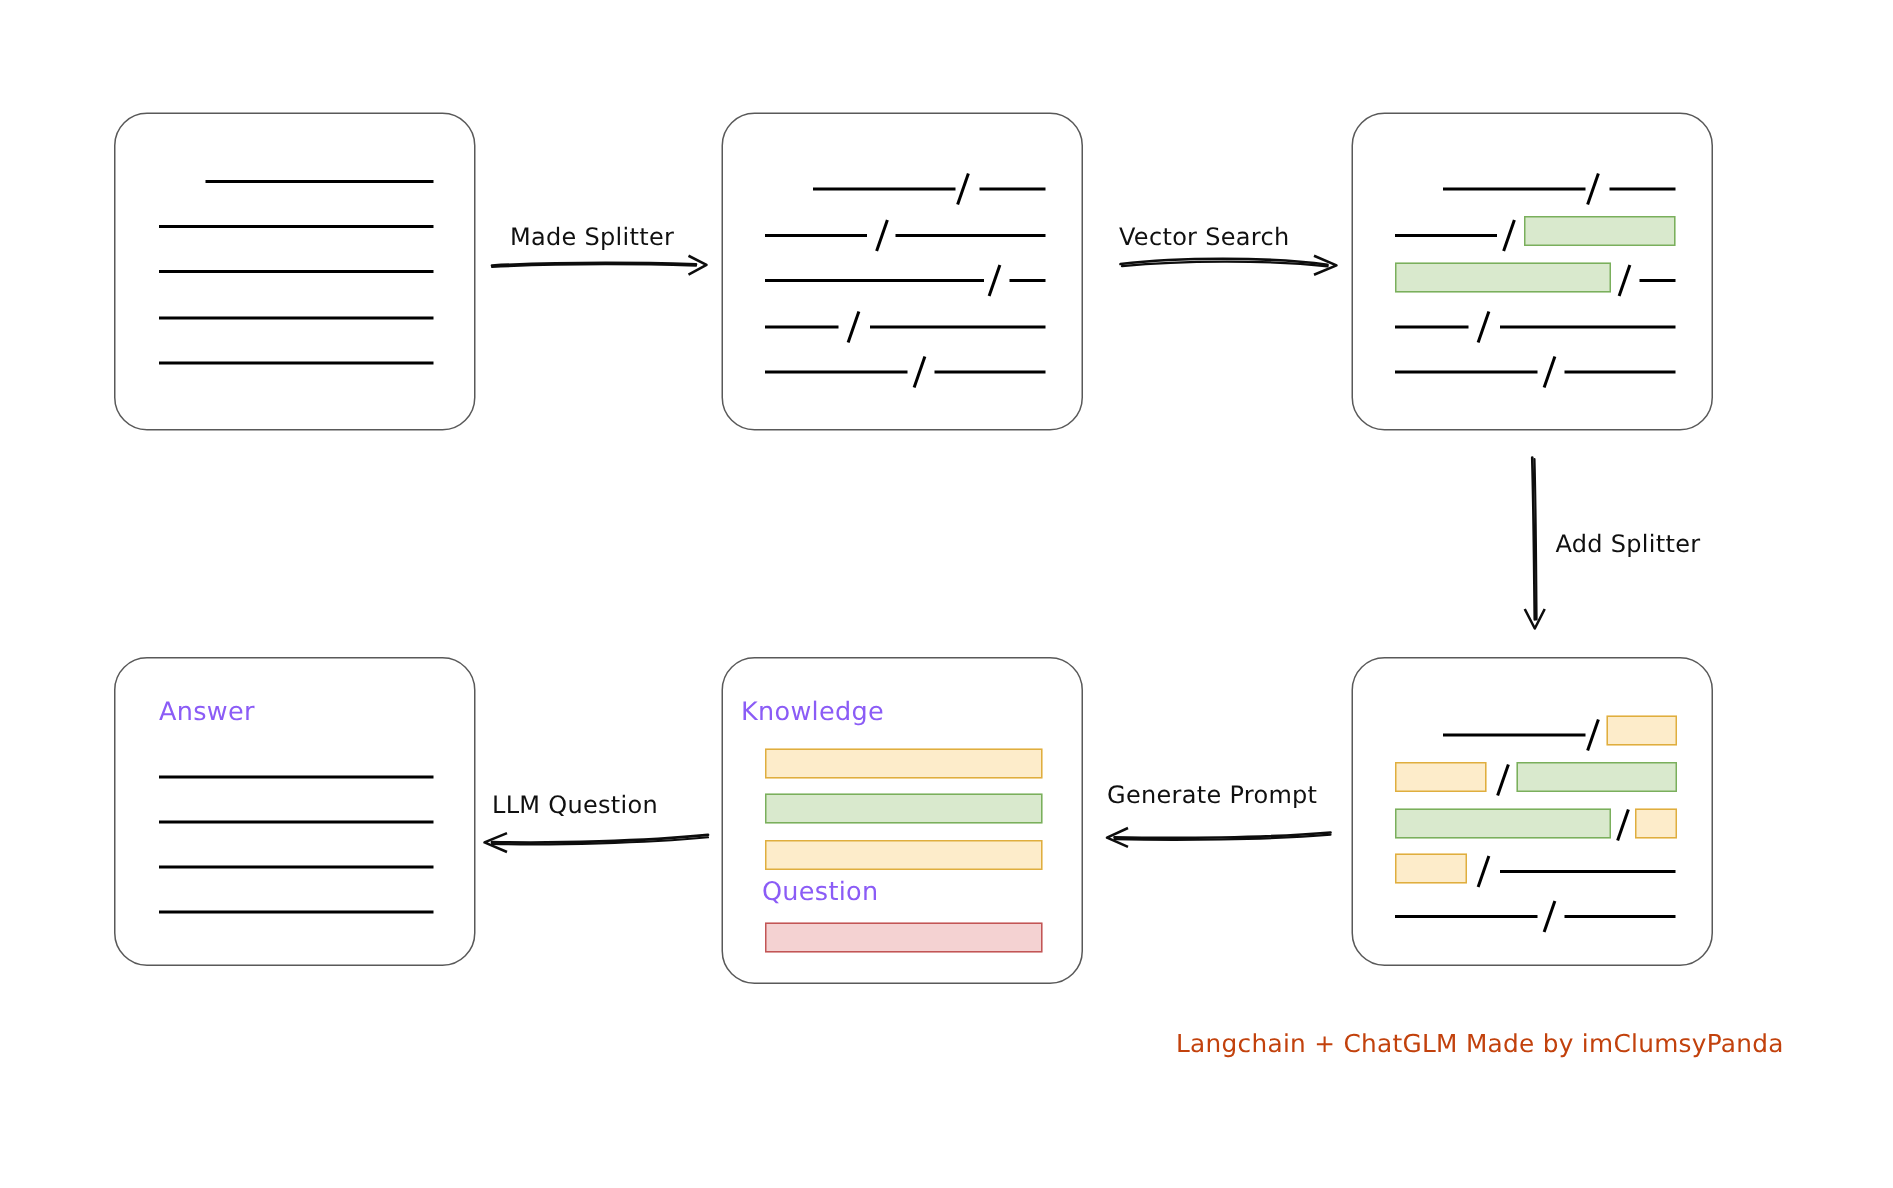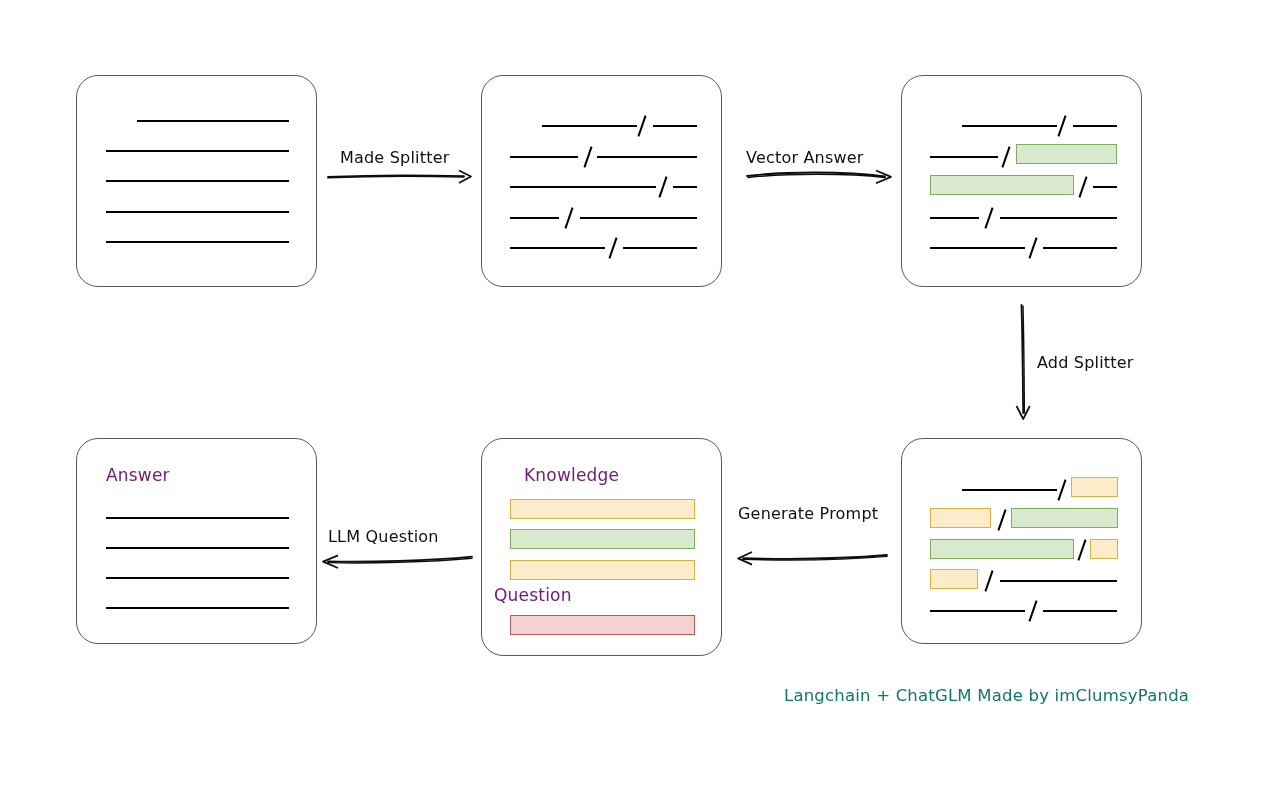--- a/index.html
+++ b/index.html
@@ -44,37 +44,37 @@
     border-style: solid;
     height: 20px;
   }
   .hl-green { background: #d9e9cd; border-color: #7aaf5c; }
   .hl-yellow { background: #fdecca; border-color: #dfae3e; }
   .hl-red   { background: #f4d2d2; border-color: #c25555; }
   .box-label {
     position: absolute;
     font-family: "DejaVu Sans", sans-serif;
     font-size: 17px;
-    color: #701a75;
+    color: #8b5cf6;
     white-space: nowrap;
     letter-spacing: 0.2px;
   }
   .edge-label {
     position: absolute;
     font-family: "DejaVu Sans", sans-serif;
     font-size: 16px;
     color: #101010;
     white-space: nowrap;
     letter-spacing: 0.2px;
   }
   .footer-note {
     position: absolute;
     font-family: "DejaVu Sans", sans-serif;
     font-size: 16.5px;
-    color: #0f766e;
+    color: #c2410c;
     white-space: nowrap;
     letter-spacing: 0.2px;
   }
   .arrow-svg {
     position: absolute;
     overflow: visible;
   }
 </style>
 </head>
 <body>
@@ -152,58 +152,58 @@
     <div class="hl hl-yellow" style="left:28px;  top:130px; width:48px;"></div>
     <div class="slash" style="left:86px;  top:131px; height:22px;"></div>
     <div class="rule" style="left:98px;  top:141px; width:117px;"></div>
 
     <div class="rule" style="left:28px;  top:171px; width:95px;"></div>
     <div class="slash" style="left:130px; top:161px; height:22px;"></div>
     <div class="rule" style="left:141px; top:171px; width:74px;"></div>
   </div>
 
   <div class="doc-box" style="left:481px; top:438px; width:241px; height:218px;">
-    <div class="box-label" style="left:42px; top:26px;">Knowledge</div>
+    <div class="box-label" style="left:12px; top:26px;">Knowledge</div>
     <div class="hl hl-yellow" style="left:28px; top:60px; width:185px;"></div>
     <div class="hl hl-green" style="left:28px; top:90px; width:185px;"></div>
     <div class="hl hl-yellow" style="left:28px; top:121px; width:185px;"></div>
-    <div class="box-label" style="left:12px; top:146px;">Question</div>
+    <div class="box-label" style="left:26px; top:146px;">Question</div>
     <div class="hl hl-red" style="left:28px; top:176px; width:185px;"></div>
   </div>
 
   <div class="doc-box" style="left:76px; top:438px; width:241px; height:206px;">
     <div class="box-label" style="left:29px; top:26px;">Answer</div>
     <div class="rule" style="left:29px; top:78px;  width:183px;"></div>
     <div class="rule" style="left:29px; top:108px; width:183px;"></div>
     <div class="rule" style="left:29px; top:138px; width:183px;"></div>
     <div class="rule" style="left:29px; top:168px; width:183px;"></div>
   </div>
 
   <div class="edge-label" style="left:340px; top:148px;">Made Splitter</div>
   <svg class="arrow-svg" style="left:326px; top:165px;" width="150" height="24" viewBox="0 0 150 24">
     <path d="M2,12 C40,10.2 96,10.0 138,11.2" stroke="#0d0d0d" stroke-width="1.8" fill="none" stroke-linecap="round"></path>
     <path d="M2,12.9 C40,11.1 96,10.9 138,12.1" stroke="#0d0d0d" stroke-width="1.4" fill="none" stroke-linecap="round"></path>
     <path d="M133,5.5 L145,11.6 L133,18" stroke="#0d0d0d" stroke-width="1.7" fill="none" stroke-linejoin="round"></path>
   </svg>
 
-  <div class="edge-label" style="left:746px; top:148px;">Vector Answer</div>
+  <div class="edge-label" style="left:746px; top:148px;">Vector Search</div>
   <svg class="arrow-svg" style="left:745px; top:164px;" width="150" height="26" viewBox="0 0 150 26">
     <path d="M2,12 C40,7.5 100,7.0 140,12.5" stroke="#0d0d0d" stroke-width="1.8" fill="none" stroke-linecap="round"></path>
     <path d="M3,13.4 C42,9.6 100,9.0 140,13.6" stroke="#0d0d0d" stroke-width="1.5" fill="none" stroke-linecap="round"></path>
     <path d="M131,6.5 L146,12.9 L131,19.2" stroke="#0d0d0d" stroke-width="1.7" fill="none" stroke-linejoin="round"></path>
   </svg>
 
   <div class="edge-label" style="left:1037px; top:353px;">Add Splitter</div>
   <svg class="arrow-svg" style="left:1008px; top:303px;" width="32" height="118" viewBox="0 0 32 118">
     <path d="M13.5,2 C14.6,40 14.8,80 15.2,110" stroke="#0d0d0d" stroke-width="1.8" fill="none" stroke-linecap="round"></path>
     <path d="M15.0,3 C16.0,40 16.1,80 16.4,110" stroke="#0d0d0d" stroke-width="1.4" fill="none" stroke-linecap="round"></path>
     <path d="M8.5,103 L15.2,116 L21.8,103" stroke="#0d0d0d" stroke-width="1.7" fill="none" stroke-linejoin="round"></path>
   </svg>
 
-  <div class="edge-label" style="left:738px; top:504px;">Generate Prompt</div>
+  <div class="edge-label" style="left:738px; top:520px;">Generate Prompt</div>
   <svg class="arrow-svg" style="left:735px; top:545px;" width="155" height="26" viewBox="0 0 155 26">
     <path d="M152,10 C110,13.6 48,14.2 8,13.2" stroke="#0d0d0d" stroke-width="1.8" fill="none" stroke-linecap="round"></path>
     <path d="M152,11.4 C110,15.0 48,15.4 8,14.4" stroke="#0d0d0d" stroke-width="1.4" fill="none" stroke-linecap="round"></path>
     <path d="M17,7 L3,13.4 L17,19.6" stroke="#0d0d0d" stroke-width="1.7" fill="none" stroke-linejoin="round"></path>
   </svg>
 
   <div class="edge-label" style="left:328px; top:527px;">LLM Question</div>
   <svg class="arrow-svg" style="left:320px; top:548px;" width="155" height="26" viewBox="0 0 155 26">
     <path d="M152,8.6 C110,12.8 48,14.4 8,13.4" stroke="#0d0d0d" stroke-width="1.8" fill="none" stroke-linecap="round"></path>
     <path d="M152,10.2 C110,14.2 48,15.6 8,14.6" stroke="#0d0d0d" stroke-width="1.4" fill="none" stroke-linecap="round"></path>

